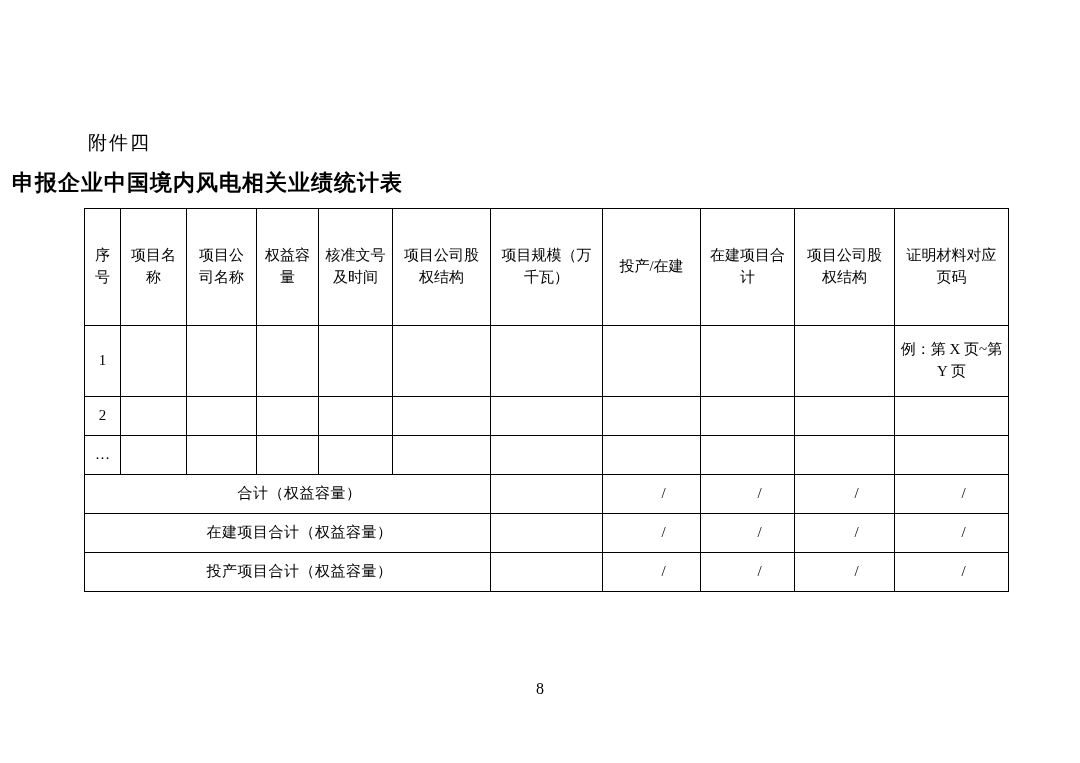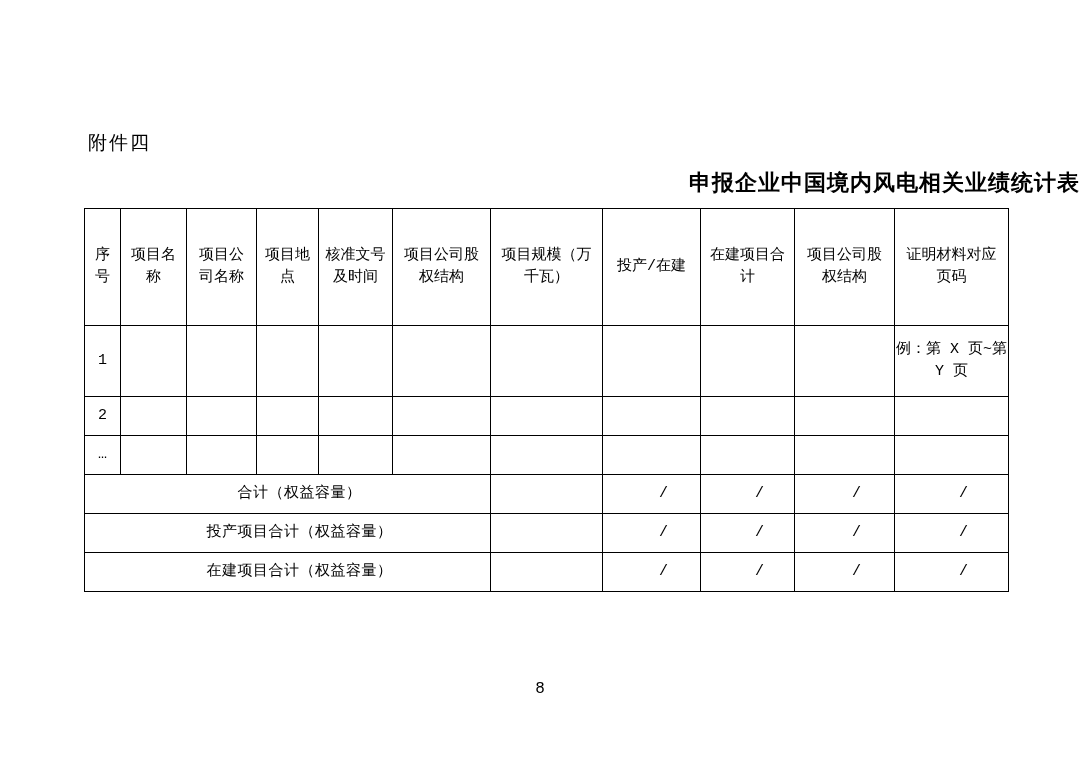--- a/index.html
+++ b/index.html
@@ -13,35 +13,34 @@
     font-family: "Liberation Serif", "DejaVu Serif", serif;
     color: #000000;
     position: relative;
     overflow: hidden;
   }
   .page {
     position: relative;
     width: 888px;
     height: 763px;
     background: #ffffff;
-    font-family: Liberation Mono, monospace;
   }
   .attachment-label {
     position: absolute;
     left: 88px;
     top: 130px;
     font-size: 19px;
     letter-spacing: 2px;
   }
   .doc-title {
     position: absolute;
     left: 0;
     top: 168px;
     width: 1080px;
-    text-align: right;
+    text-align: left;
     font-size: 22px;
     font-weight: bold;
     letter-spacing: 1px;
     padding-left: 12px;
     box-sizing: border-box;
   }
   table.stat-table {
     position: absolute;
     left: 84px;
     top: 208px;
@@ -122,21 +121,21 @@
       <col style="width:98px">
       <col style="width:94px">
       <col style="width:100px">
       <col style="width:114px">
     </colgroup>
     <thead>
       <tr class="head-row">
         <td>序号</td>
         <td>项目名称</td>
         <td>项目公司名称</td>
-        <td>项目地点</td>
+        <td>权益容量</td>
         <td>核准文号及时间</td>
         <td>项目公司股权结构</td>
         <td>项目规模（万千瓦）</td>
         <td>投产/在建</td>
         <td>在建项目合计</td>
         <td>项目公司股权结构</td>
         <td>证明材料对应页码</td>
       </tr>
     </thead>
     <tbody>
@@ -182,29 +181,29 @@
 
       <tr class="sum-row">
         <td class="sum-label" colspan="6">合计（权益容量）</td>
         <td></td>
         <td class="slash">/</td>
         <td class="slash">/</td>
         <td class="slash">/</td>
         <td class="slash">/</td>
       </tr>
       <tr class="sum-row">
+        <td class="sum-label" colspan="6">在建项目合计（权益容量）</td>
+        <td></td>
+        <td class="slash">/</td>
+        <td class="slash">/</td>
+        <td class="slash">/</td>
+        <td class="slash">/</td>
+      </tr>
+      <tr class="sum-row">
         <td class="sum-label" colspan="6">投产项目合计（权益容量）</td>
-        <td></td>
-        <td class="slash">/</td>
-        <td class="slash">/</td>
-        <td class="slash">/</td>
-        <td class="slash">/</td>
-      </tr>
-      <tr class="sum-row">
-        <td class="sum-label" colspan="6">在建项目合计（权益容量）</td>
         <td></td>
         <td class="slash">/</td>
         <td class="slash">/</td>
         <td class="slash">/</td>
         <td class="slash">/</td>
       </tr>
     </tbody>
   </table>
 
   <div class="page-number">8</div>

